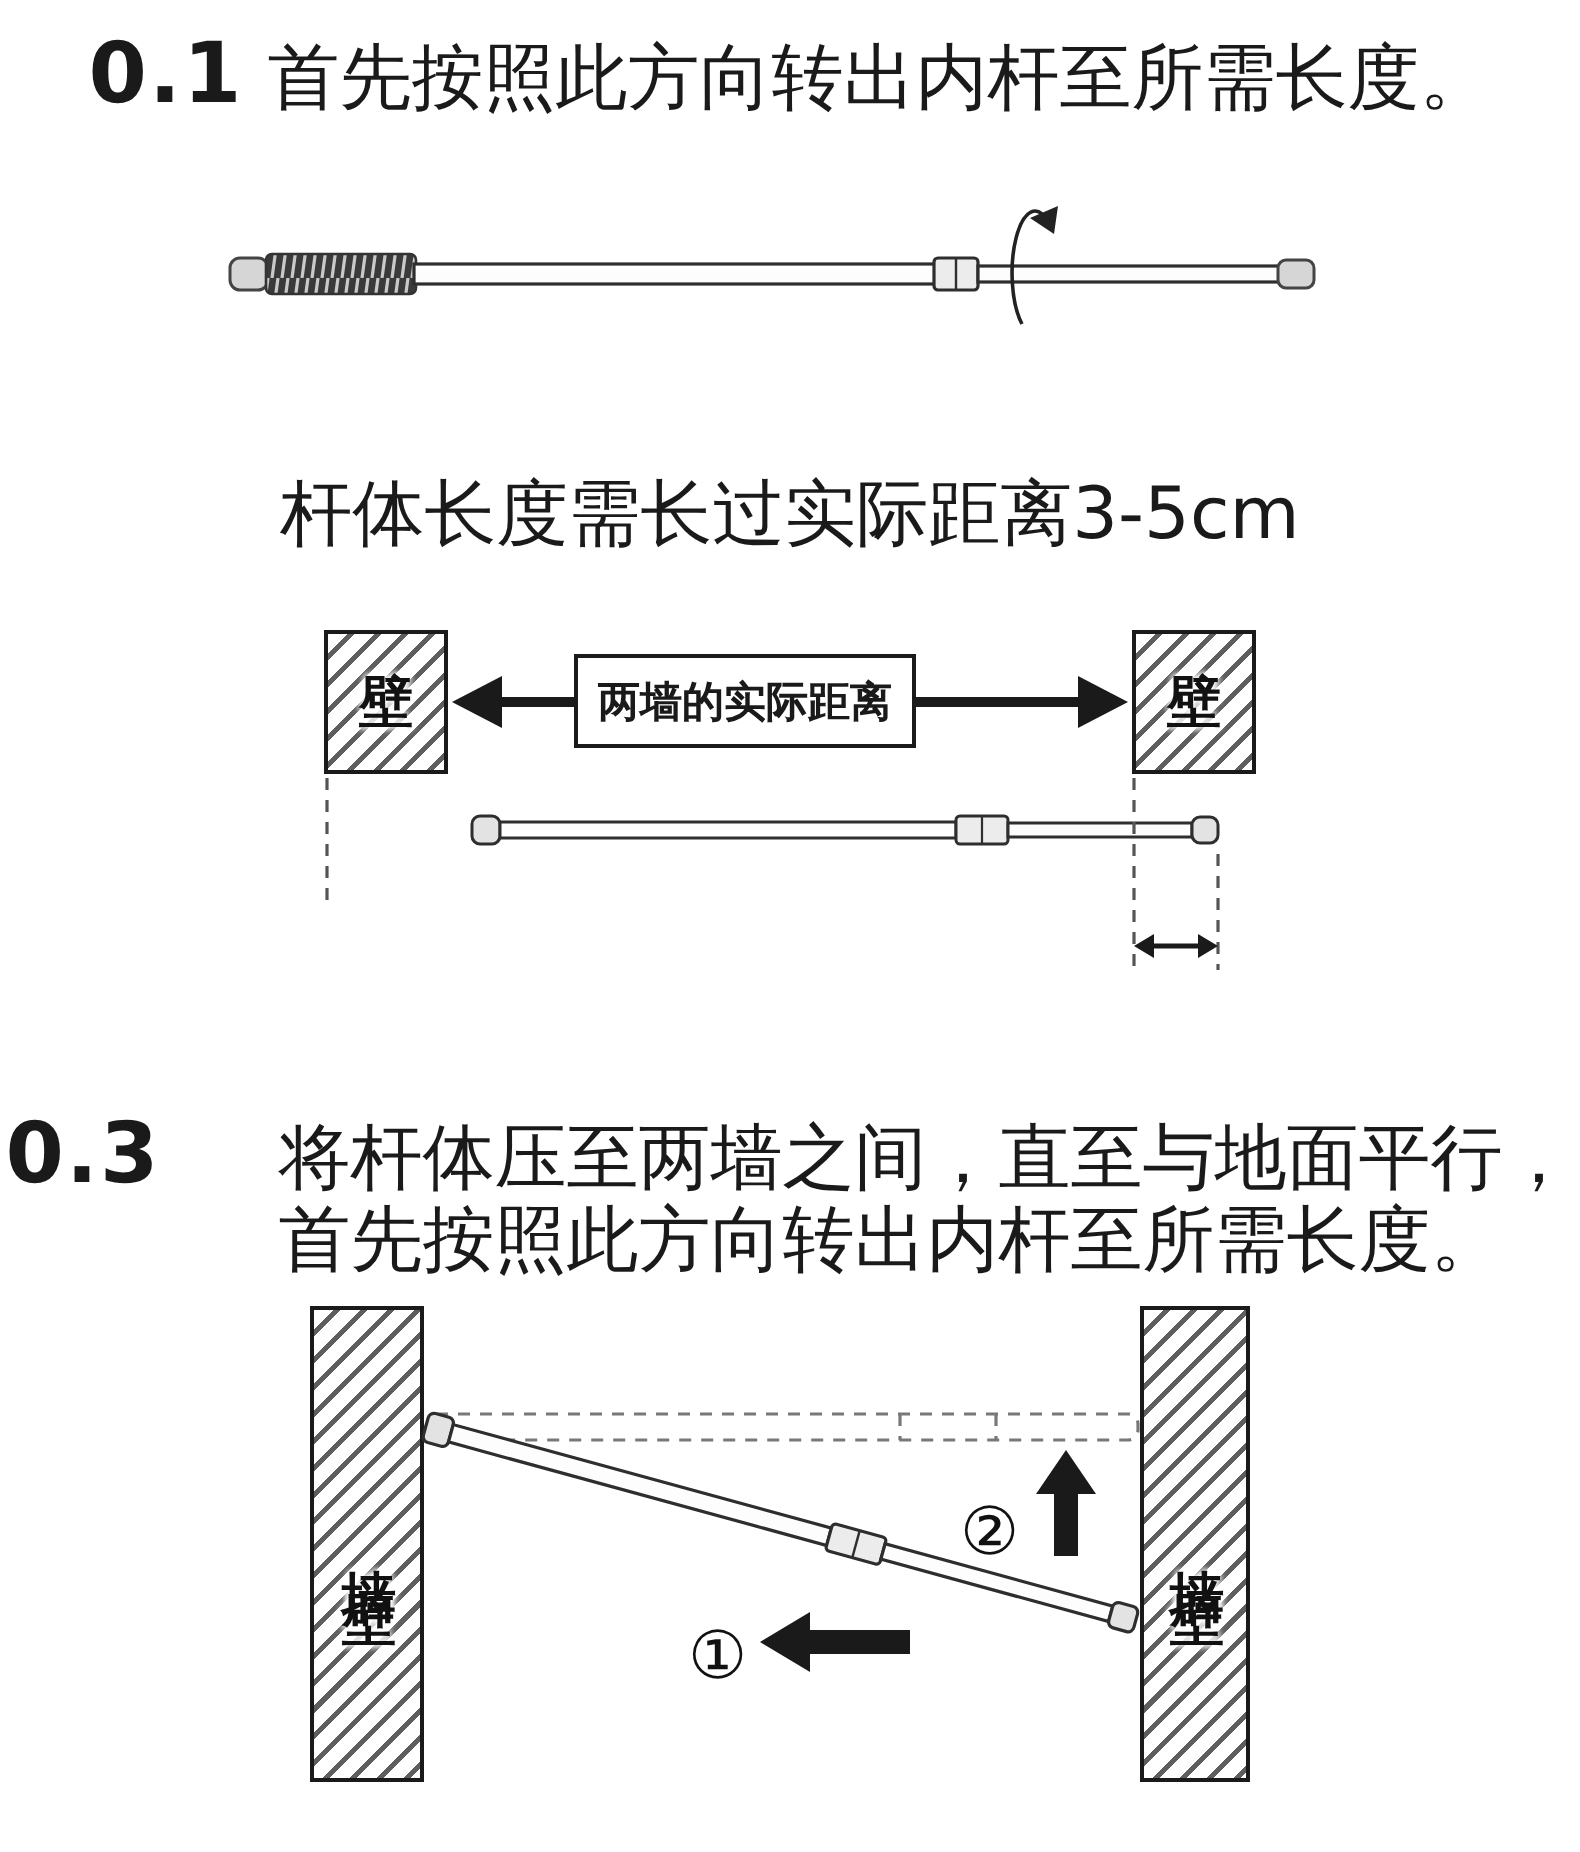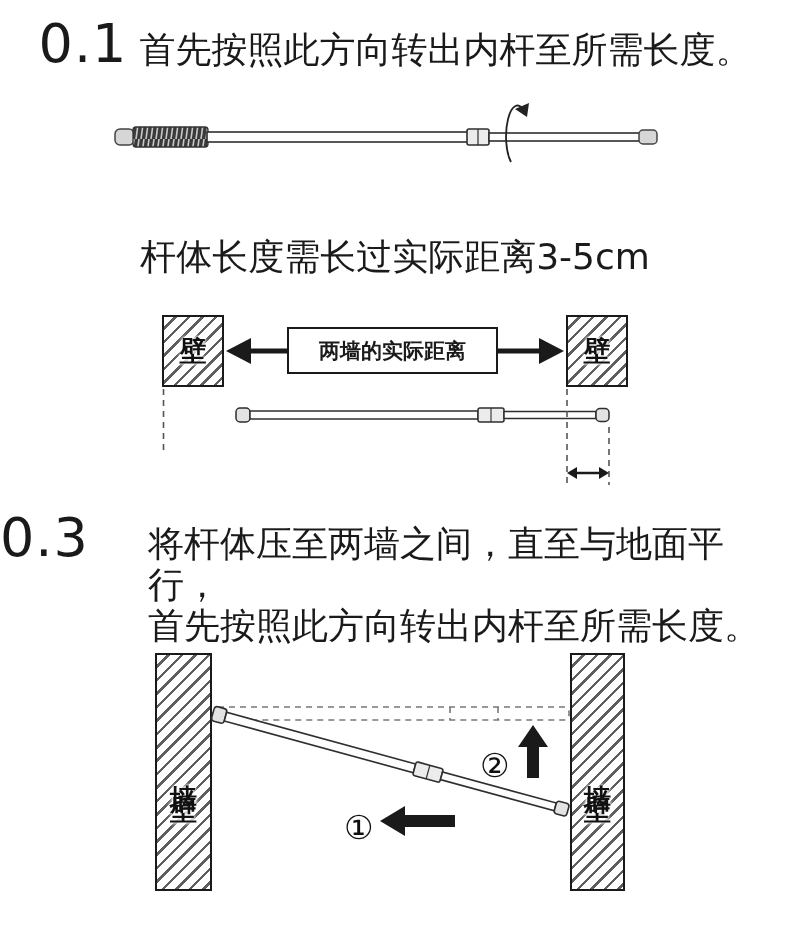--- a/index.html
+++ b/index.html
@@ -3,21 +3,21 @@
 <meta charset="utf-8">
 <style>
   html,body{margin:0;padding:0;background:#ffffff;}
   .page{
     position:relative;width:790px;height:926px;background:#ffffff;
     font-family:"DejaVu Sans","Liberation Sans",sans-serif;color:#1a1a1a;
     overflow:hidden;
   }
   
   .step-head{position:absolute;left:0;right:0;display:flex;justify-content:center;align-items:baseline;gap:12px;}
-  .step-num{font-size:54px;font-weight:400;letter-spacing:1px;}
+  .step-num{font-size:42px;font-weight:700;letter-spacing:1px;}
   .step-title{font-size:36px;font-weight:500;}
   .step-lines{display:flex;flex-direction:column;}
   .step-lines .step-title{line-height:41px;margin-left:47px;}
   
   .diagram{position:absolute;left:0;width:790px;}
   .diagram svg{position:absolute;left:0;top:0;}
   
   .wall{
     position:absolute;box-sizing:border-box;border:2.5px solid #1a1a1a;
     background:repeating-linear-gradient(135deg,#ffffff 0px,#ffffff 7px,#5e5e5e 7px,#5e5e5e 9.5px);
@@ -107,26 +107,26 @@
         <polygon points="567,170 577,164 577,176" fill="#1a1a1a"></polygon>
         <polygon points="609,170 599,164 599,176" fill="#1a1a1a"></polygon>
       </g>
     </svg>
     <div class="wall" style="left:162px;top:12px;width:62px;height:72px;">
       <span class="wall-label">壁</span>
     </div>
     <div class="wall" style="left:566px;top:12px;width:62px;height:72px;">
       <span class="wall-label">壁</span>
     </div>
-    <div class="dist-box" style="left:287px;top:24px;width:211px;height:47px;">
+    <div class="dist-box" style="left:287px;top:24px;width:171px;height:47px;">
       <span>两墙的实际距离</span>
     </div>
   </div>
 
-  <div class="step-head" style="top:506px;">
+  <div class="step-head" style="top:552px;">
     <span class="step-num">0.3</span>
     <span class="step-lines">
       <span class="step-title">将杆体压至两墙之间，直至与地面平行，</span>
       <span class="step-title">首先按照此方向转出内杆至所需长度。</span>
     </span>
   </div>
 
   <div class="diagram" style="top:643px;height:280px;">
     <div class="wall" style="left:155px;top:10px;width:57px;height:238px;">
       <span class="wall-label vertical">墙壁</span>

